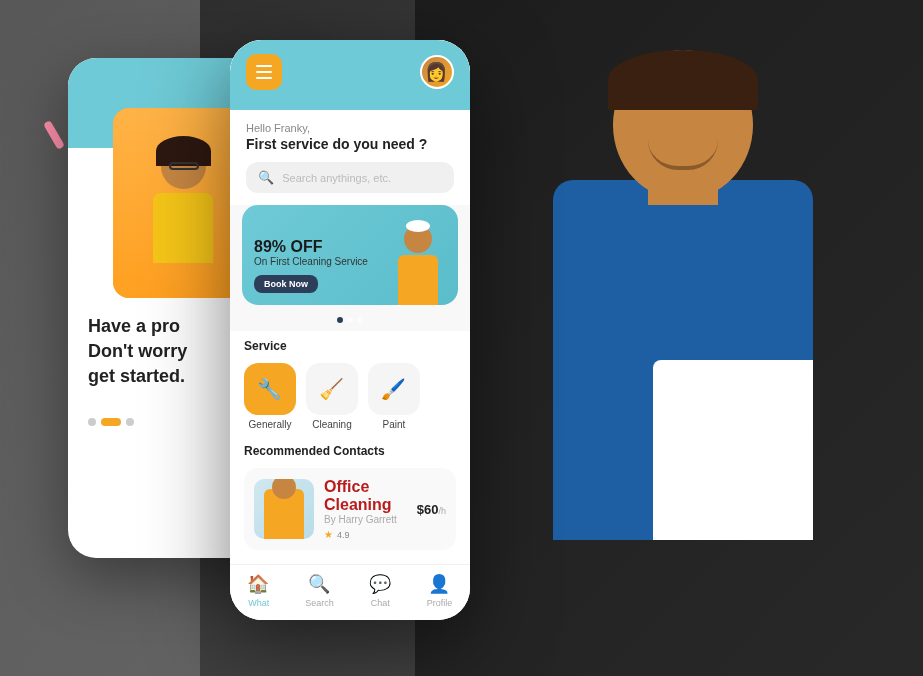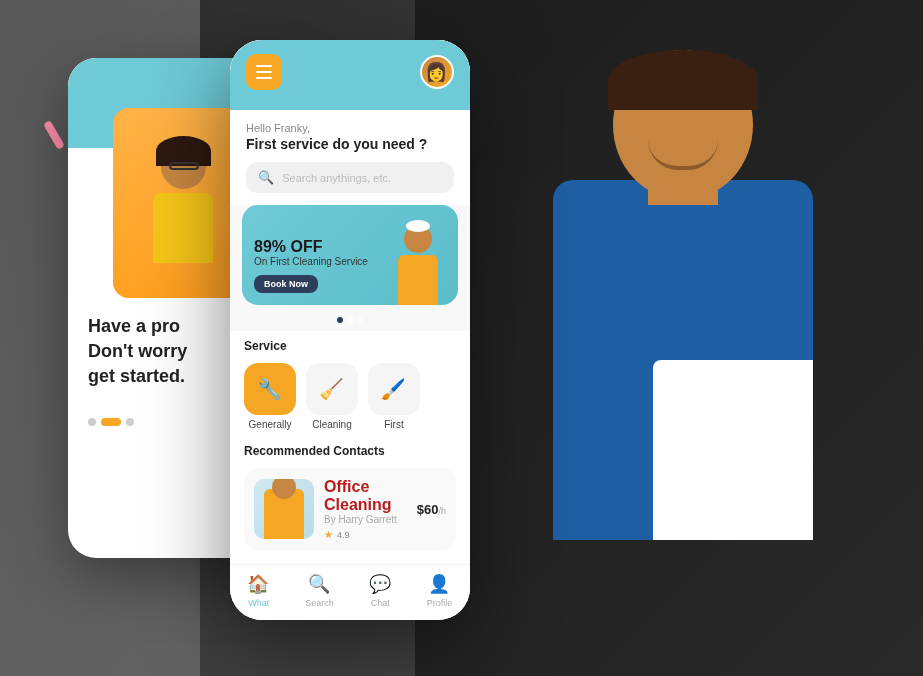--- a/index.html
+++ b/index.html
@@ -758,21 +758,21 @@
         <div class="cat-item">
           <div class="cat-icon-wrap inactive">
             <span>🧹</span>
           </div>
           <span class="cat-label">Cleaning</span>
         </div>
         <div class="cat-item">
           <div class="cat-icon-wrap inactive">
             <span>🖌️</span>
           </div>
-          <span class="cat-label">First</span>
+          <span class="cat-label">Paint</span>
         </div>
       </div>
     </div>
 
     <div class="spacer"></div>
 
     <div class="recommended-section">
       <div class="rec-title">Recommended Contacts</div>
       <div class="rec-card">
         <div class="rec-img">

